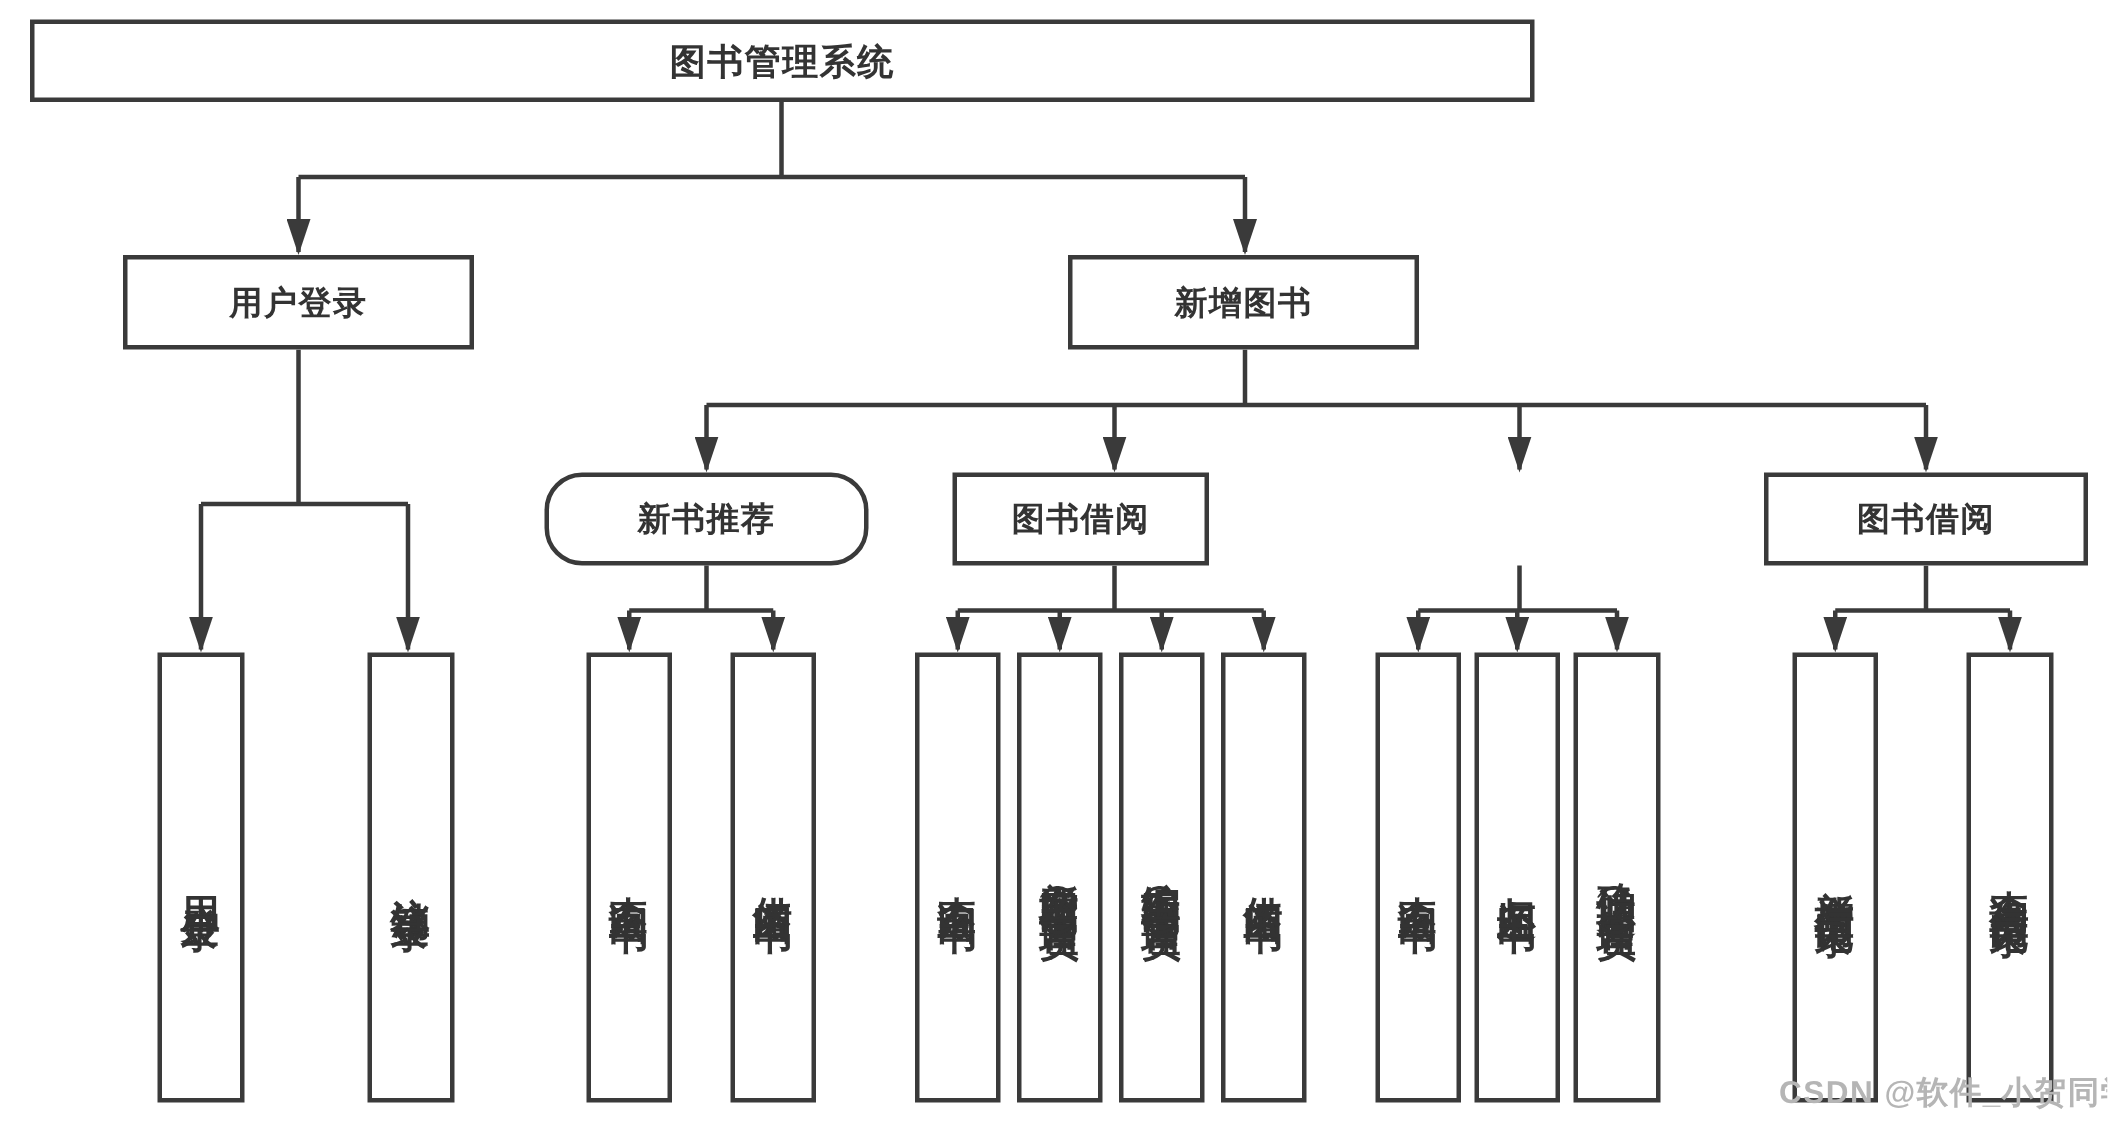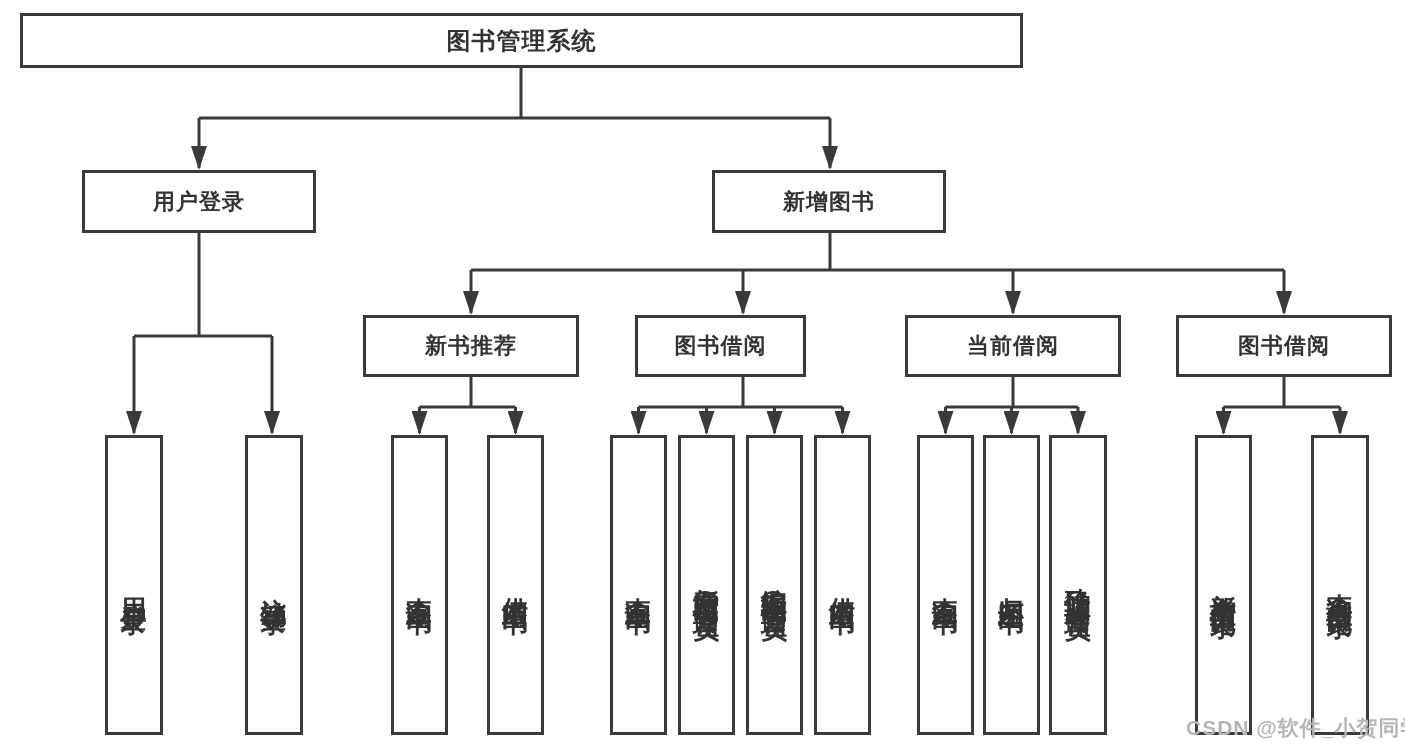--- a/index.html
+++ b/index.html
@@ -94,23 +94,22 @@
       <line x1="1223.5" y1="407" x2="1223.5" y2="433" marker-end="url(#ah)"></line>
       <line x1="1340" y1="407" x2="1340" y2="433" marker-end="url(#ah)"></line>
     </g>
   </svg>
 
   <div class="node hbox-root" style="left:20px; top:13px; width:1003px; height:55px;">图书管理系统</div>
 
   <div class="node hbox" style="left:82px; top:170px; width:234px; height:63px;">用户登录</div>
   <div class="node hbox" style="left:712px; top:170px; width:234px; height:63px;">新增图书</div>
 
-  <div class="node hbox" style="left:363px; top:315px; width:216px; height:62px;">新书推荐</div>
+  <div class="node hbox" style="left:363px; top:315px; width:216px; height:62px;border-radius:25px;">新书推荐</div>
   <div class="node hbox" style="left:635px; top:315px; width:171px; height:62px;">图书借阅</div>
-  <div class="node hbox" style="left:905px; top:315px; width:216px; height:62px;">当前借阅</div>
   <div class="node hbox" style="left:1176px; top:315px; width:216px; height:62px;">图书借阅</div>
 
   <div class="node vbox" style="left:105px; top:435px; width:58px; height:300px;">用户登录</div>
   <div class="node vbox" style="left:245px; top:435px; width:58px; height:300px;">注销登录</div>
 
   <div class="node vbox" style="left:391px; top:435px; width:57px; height:300px;">查询图书</div>
   <div class="node vbox" style="left:487px; top:435px; width:57px; height:300px;">借阅图书</div>
 
   <div class="node vbox" style="left:610px; top:435px; width:57px; height:300px;">查询图书</div>
   <div class="node vbox" style="left:678px; top:435px; width:57px; height:300px;">新增图书（管理员）</div>

